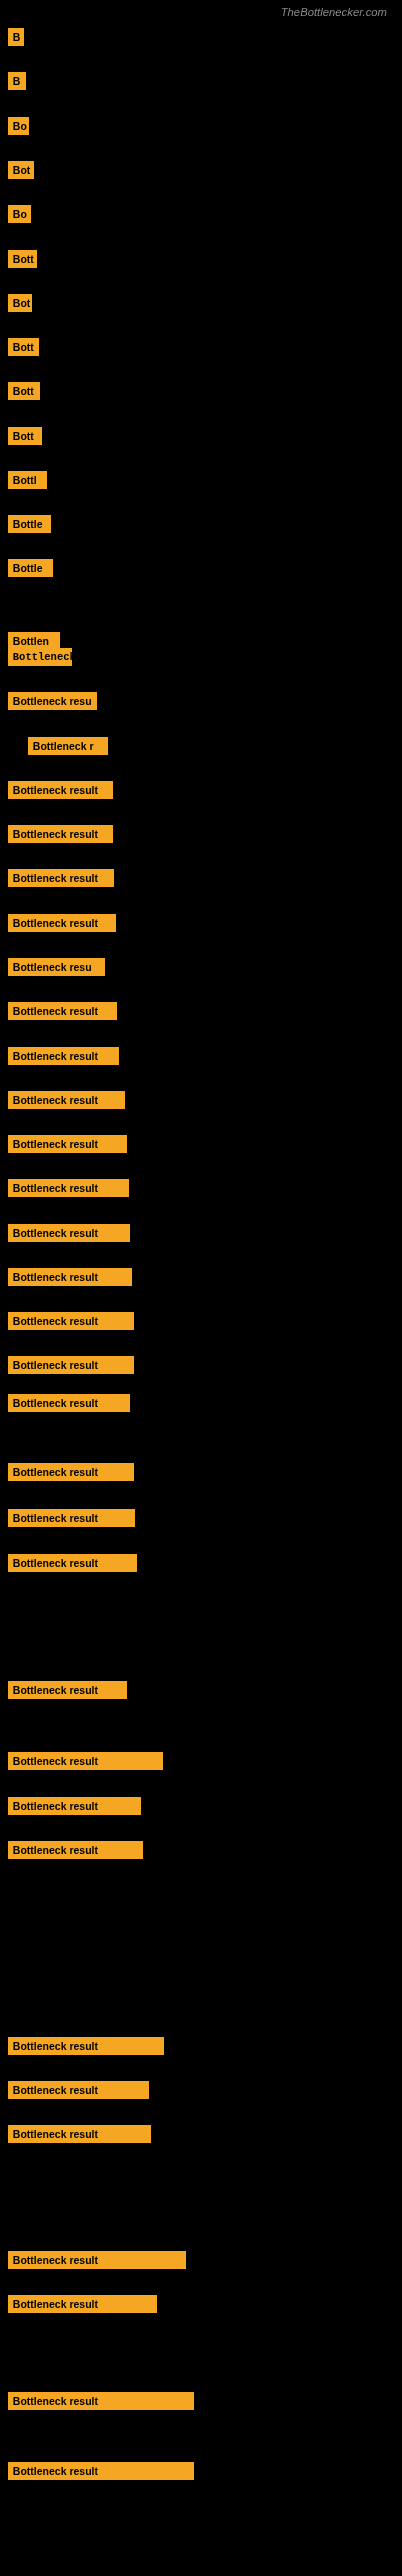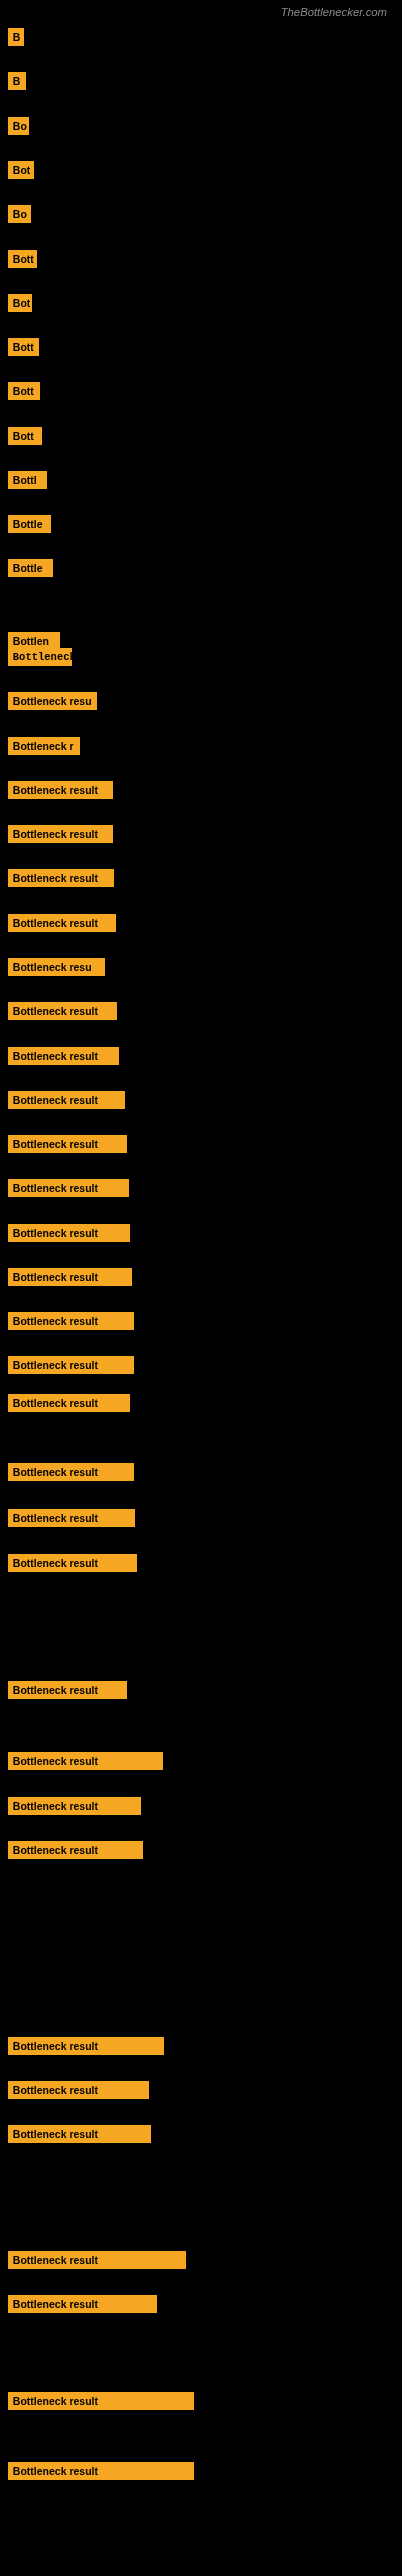--- a/index.html
+++ b/index.html
@@ -50,21 +50,21 @@
     <div style="position: absolute; top: 294px; left: 8px;"><span class="label" style="display: inline-block; width: 24px;">Bot</span></div>
     <div style="position: absolute; top: 338px; left: 8px;"><span class="label" style="display: inline-block; width: 31px;">Bott</span></div>
     <div style="position: absolute; top: 382px; left: 8px;"><span class="label" style="display: inline-block; width: 32px;">Bott</span></div>
     <div style="position: absolute; top: 427px; left: 8px;"><span class="label" style="display: inline-block; width: 34px;">Bott</span></div>
     <div style="position: absolute; top: 471px; left: 8px;"><span class="label" style="display: inline-block; width: 39px;">Bottl</span></div>
     <div style="position: absolute; top: 515px; left: 8px;"><span class="label" style="display: inline-block; width: 43px;">Bottle</span></div>
     <div style="position: absolute; top: 559px; left: 8px;"><span class="label" style="display: inline-block; width: 45px;">Bottle</span></div>
     <div style="position: absolute; top: 604px; left: 8px;"><span class="label" style="display: inline-block; width: 52px; margin-top: 28px;">Bottlen</span></div>
     <div style="position: absolute; top: 648px; left: 8px;"><span class="label" style="display: inline-block; width: 64px; font-family: Liberation Mono, monospace;">Bottleneck</span></div>
     <div style="position: absolute; top: 692px; left: 8px;"><span class="label" style="display: inline-block; width: 89px;">Bottleneck resu</span></div>
-    <div style="position: absolute; top: 737px; left: 8px;"><span class="label" style="display: inline-block; width: 72px;">Bottleneck r</span></div>
+    <div style="position: absolute; top: 737px; left: 8px;"><span class="label" style="display: inline-block; width: 80px; margin-left: 20px;">Bottleneck r</span></div>
     <div style="position: absolute; top: 781px; left: 8px;"><span class="label" style="display: inline-block; width: 105px;">Bottleneck result</span></div>
     <div style="position: absolute; top: 825px; left: 8px;"><span class="label" style="display: inline-block; width: 105px;">Bottleneck result</span></div>
     <div style="position: absolute; top: 869px; left: 8px;"><span class="label" style="display: inline-block; width: 106px;">Bottleneck result</span></div>
     <div style="position: absolute; top: 914px; left: 8px;"><span class="label" style="display: inline-block; width: 108px;">Bottleneck result</span></div>
     <div style="position: absolute; top: 958px; left: 8px;"><span class="label" style="display: inline-block; width: 97px;">Bottleneck resu</span></div>
     <div style="position: absolute; top: 1002px; left: 8px;"><span class="label" style="display: inline-block; width: 109px;">Bottleneck result</span></div>
     <div style="position: absolute; top: 1047px; left: 8px;"><span class="label" style="display: inline-block; width: 111px;">Bottleneck result</span></div>
     <div style="position: absolute; top: 1091px; left: 8px;"><span class="label" style="display: inline-block; width: 117px;">Bottleneck result</span></div>
     <div style="position: absolute; top: 1135px; left: 8px;"><span class="label" style="display: inline-block; width: 119px;">Bottleneck result</span></div>
     <div style="position: absolute; top: 1179px; left: 8px;"><span class="label" style="display: inline-block; width: 121px;">Bottleneck result</span></div>

